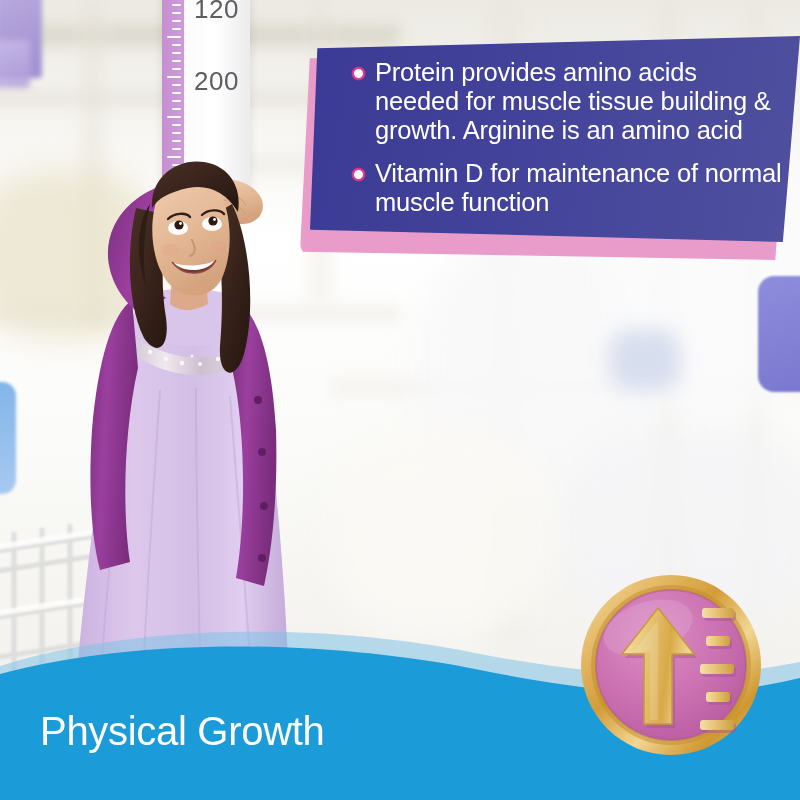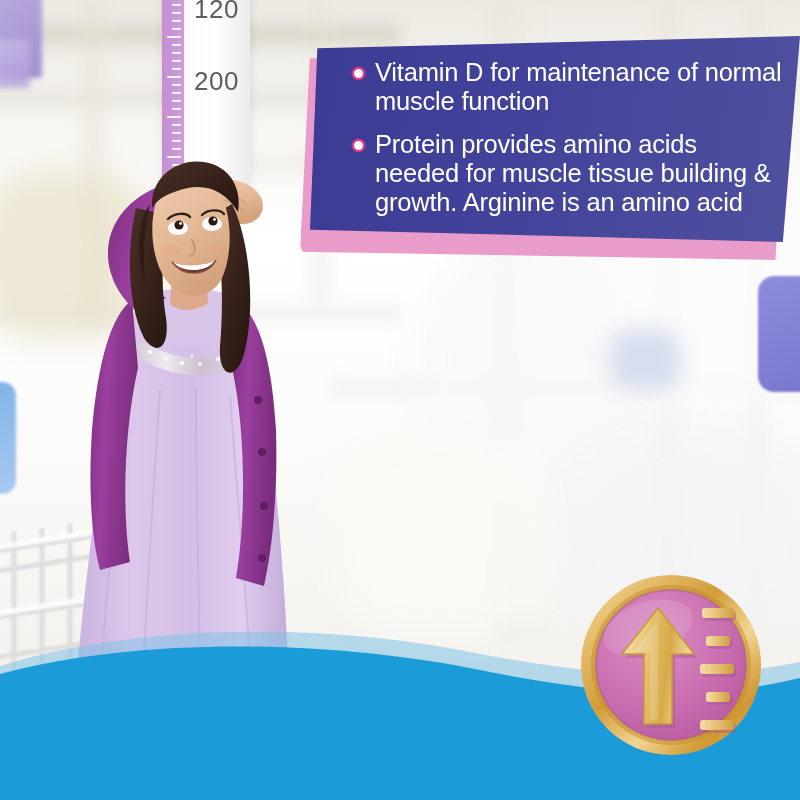--- a/index.html
+++ b/index.html
@@ -343,37 +343,38 @@
     <ellipse cx="150" cy="150" rx="9" ry="6" fill="#e2a188" opacity=".35"></ellipse>
     <ellipse cx="198" cy="146" rx="8" ry="5" fill="#e2a188" opacity=".3"></ellipse>
   </svg>
 
   <div class="panel-wrap">
     <div class="panel-shadow"></div>
     <div class="panel">
       <div class="bullets">
         <div class="bullet-row">
           <span class="bullet-dot"></span>
-          <span class="bullet-text">Vitamin D for maintenance of normal muscle function</span>
+          <span class="bullet-text">Protein provides amino acids needed for muscle tissue building &amp; growth. Arginine is an amino acid</span>
         </div>
         <div class="bullet-row">
           <span class="bullet-dot"></span>
-          <span class="bullet-text">Protein provides amino acids needed for muscle tissue building &amp; growth. Arginine is an amino acid</span>
+          <span class="bullet-text">Vitamin D for maintenance of normal muscle function</span>
         </div>
       </div>
     </div>
   </div>
 
   <svg class="wave-light" viewBox="0 0 800 230" preserveAspectRatio="none">
     <path d="M0 96 C 140 52, 330 54, 470 82 C 600 108, 700 112, 800 92 L800 230 L0 230 Z" fill="#7FC3E6" opacity=".55"></path>
   </svg>
   <svg class="wave-solid" viewBox="0 0 800 210" preserveAspectRatio="none">
     <path d="M0 84 C 150 44, 340 52, 480 80 C 610 106, 702 112, 800 88 L800 210 L0 210 Z" fill="#1B9BD8"></path>
   </svg>
 
+  <div class="banner-text nosel">Physical Growth</div>
 
   <svg class="badge" viewBox="0 0 186 186">
     <defs>
       <linearGradient id="goldOuter" x1="0" y1="0" x2="1" y2="1">
         <stop offset="0%" stop-color="#f6dfa4"></stop>
         <stop offset="18%" stop-color="#e8c173"></stop>
         <stop offset="42%" stop-color="#d49c38"></stop>
         <stop offset="62%" stop-color="#f2d694"></stop>
         <stop offset="82%" stop-color="#cf9730"></stop>
         <stop offset="100%" stop-color="#eccb86"></stop>

